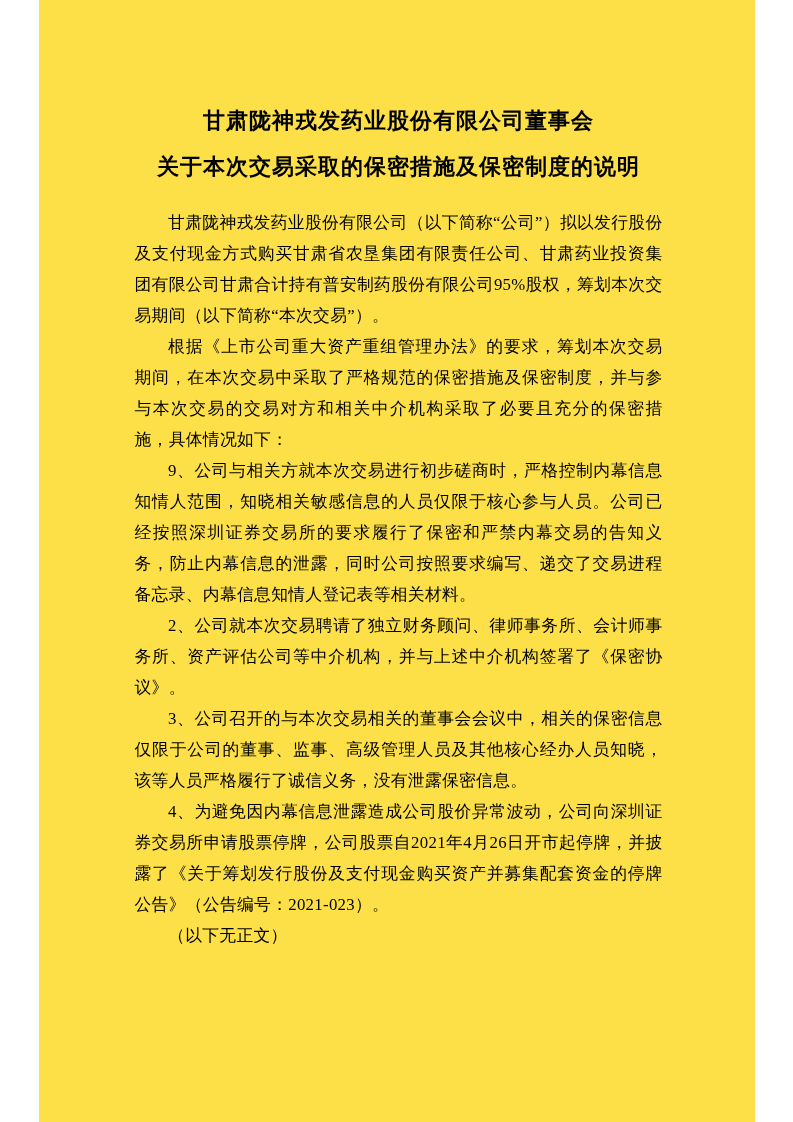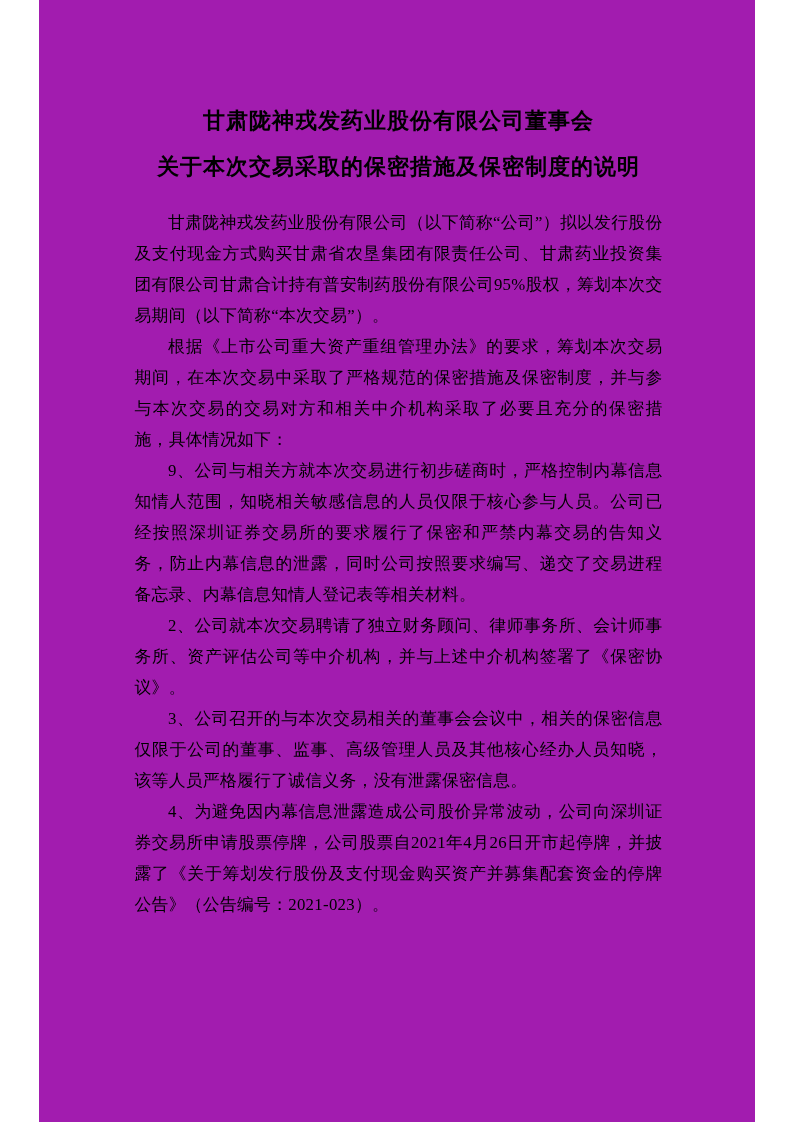--- a/index.html
+++ b/index.html
@@ -5,21 +5,21 @@
   html, body {
     margin: 0;
     padding: 0;
     background: #ffffff;
   }
   .page {
     position: relative;
     width: 716px;
     height: 1122px;
     margin: 0 auto;
-    background: #a21caf;
+    background: #fde047;
     color: #000000;
     font-family: "Liberation Serif", "DejaVu Serif", serif;
     box-sizing: border-box;
     padding: 98px 92px 0 96px;
     overflow: hidden;
   }
   .doc-title {
     text-align: center;
     font-weight: bold;
     font-size: 22px;
@@ -49,14 +49,15 @@
     <div class="title-line">甘肃陇神戎发药业股份有限公司董事会</div>
     <div class="title-line">关于本次交易采取的保密措施及保密制度的说明</div>
   </div>
   <div class="doc-body">
     <p>甘肃陇神戎发药业股份有限公司（以下简称“公司”）拟以发行股份及支付现金方式购买甘肃省农垦集团有限责任公司、甘肃药业投资集团有限公司甘肃合计持有普安制药股份有限公司95%股权，筹划本次交易期间（以下简称“本次交易”）。</p>
     <p>根据《上市公司重大资产重组管理办法》的要求，筹划本次交易期间，在本次交易中采取了严格规范的保密措施及保密制度，并与参与本次交易的交易对方和相关中介机构采取了必要且充分的保密措施，具体情况如下：</p>
     <p>9、公司与相关方就本次交易进行初步磋商时，严格控制内幕信息知情人范围，知晓相关敏感信息的人员仅限于核心参与人员。公司已经按照深圳证券交易所的要求履行了保密和严禁内幕交易的告知义务，防止内幕信息的泄露，同时公司按照要求编写、递交了交易进程备忘录、内幕信息知情人登记表等相关材料。</p>
     <p>2、公司就本次交易聘请了独立财务顾问、律师事务所、会计师事务所、资产评估公司等中介机构，并与上述中介机构签署了《保密协议》。</p>
     <p>3、公司召开的与本次交易相关的董事会会议中，相关的保密信息仅限于公司的董事、监事、高级管理人员及其他核心经办人员知晓，该等人员严格履行了诚信义务，没有泄露保密信息。</p>
     <p>4、为避免因内幕信息泄露造成公司股价异常波动，公司向深圳证券交易所申请股票停牌，公司股票自2021年4月26日开市起停牌，并披露了《关于筹划发行股份及支付现金购买资产并募集配套资金的停牌公告》（公告编号：2021-023）。</p>
+    <p>（以下无正文）</p>
   </div>
 </div>
 
 </body></html>

